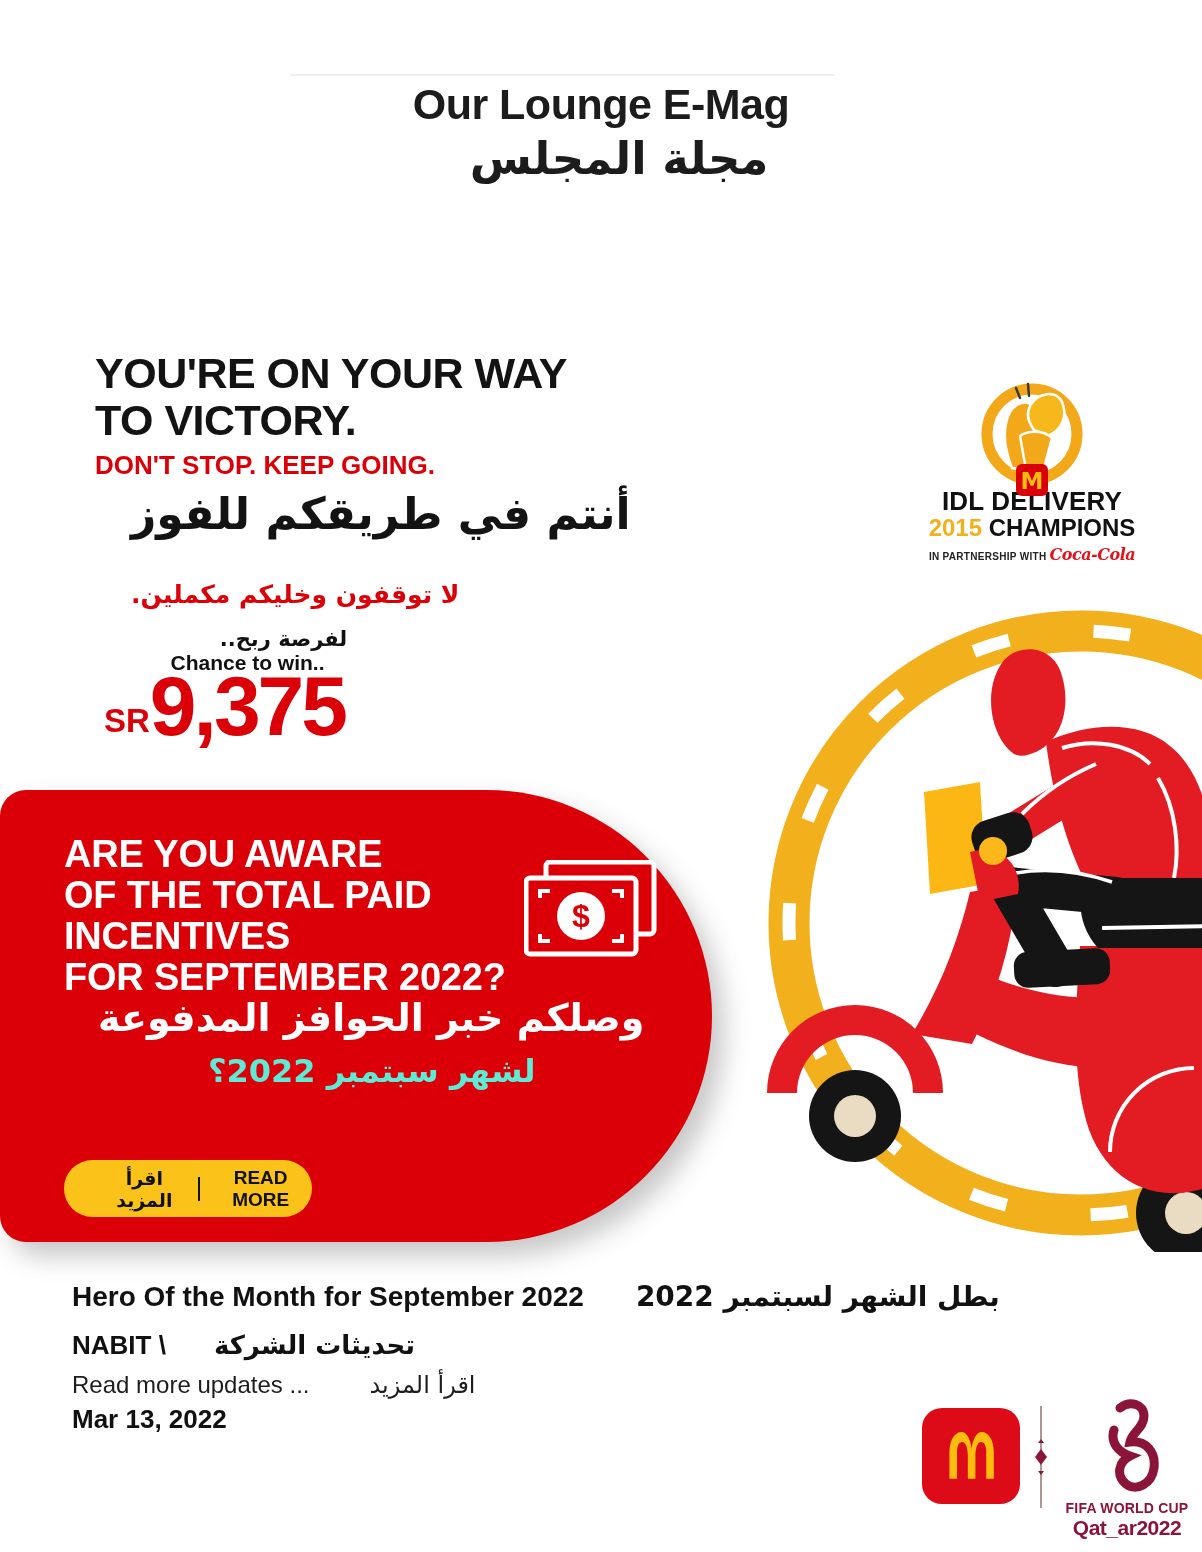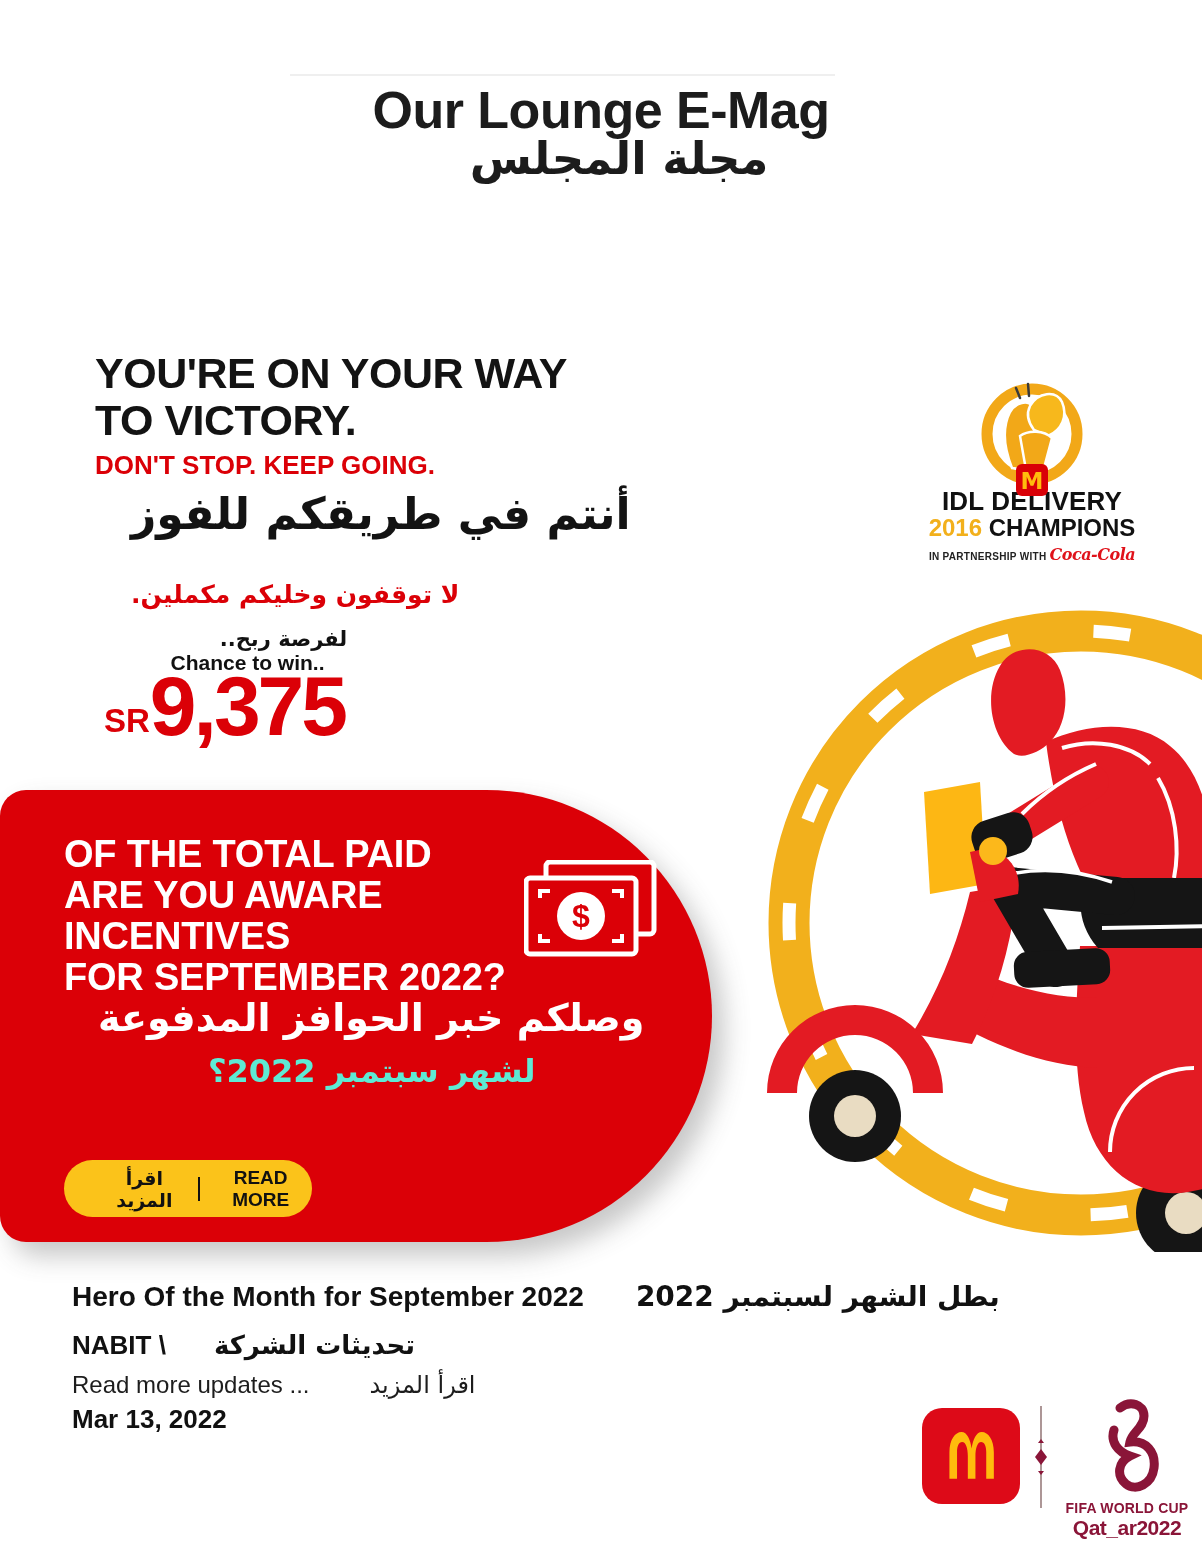--- a/index.html
+++ b/index.html
@@ -21,21 +21,21 @@
     overflow:hidden;
     font-family:"Liberation Sans",sans-serif;
     color:var(--ink);
   }
   .abs{position:absolute;}
   .ar{font-family:"DejaVu Sans",sans-serif;direction:rtl;unicode-bidi:isolate;margin-left:36px;}
   .nowrap{white-space:nowrap;}
 
   
   .hairline{left:290px;top:74px;width:545px;height:2px;background:#efefef;}
-  .title-en{left:0;right:0;top:80px;text-align:center;font-size:52px;font-weight:800;letter-spacing:-.5px;color:#1c1c1c;}
+  .title-en{left:0;right:0;top:80px;text-align:center;font-size:43px;font-weight:800;letter-spacing:-.5px;color:#1c1c1c;}
   .title-ar{left:0;right:0;top:132px;text-align:center;font-size:45px;font-weight:bold;color:#1c1c1c;}
 
   
   .v-line{left:95px;font-size:43px;line-height:47px;font-weight:800;color:#131313;letter-spacing:-.5px;}
   .v1{top:350px;}
   .v2{top:397px;}
   .v-sub{left:95px;top:450px;font-size:26px;font-weight:800;color:var(--red);}
   .v-ar{left:95px;top:488px;font-size:44px;font-weight:bold;color:#131313;}
   .v-ar-sub{left:95px;top:580px;font-size:25px;font-weight:bold;color:var(--red);}
 
@@ -157,32 +157,32 @@
   <circle cx="72" cy="62" r="45" fill="#ffffff" stroke="#f2a818" stroke-width="11"></circle>
   <path d="M56,16 L60,26 M68,12 L69,24" stroke="#3a3a3a" stroke-width="2.5" stroke-linecap="round"></path>
   <path d="M52,96 C44,76 42,56 50,40 C56,30 68,28 72,34 L78,52 C70,68 66,84 66,98 Z" fill="#f2a818" stroke="#fff" stroke-width="2.5"></path>
   <path d="M70,34 C78,20 96,18 102,30 C108,44 102,58 88,64 L74,58 C68,50 66,42 70,34 Z" fill="#f7b81c" stroke="#fff" stroke-width="2.5"></path>
   <path d="M60,64 C68,58 84,58 92,66 L84,96 L66,98 Z" fill="#f2a818" stroke="#fff" stroke-width="2.5"></path>
   <rect x="56" y="92" width="32" height="32" rx="6" fill="#d90007"></rect>
   <text x="72" y="117" text-anchor="middle" font-family="DejaVu Sans" font-weight="bold" font-size="23" fill="#ffbc0d">M</text>
 </svg>
 <div class="abs badge-txt badge-l1">IDL DELIVERY</div>
 <div class="abs badge-txt badge-l2">
-  <span class="yr">2016</span>
+  <span class="yr">2015</span>
   <span>CHAMPIONS</span>
 </div>
 <div class="abs badge-txt badge-partner">
   <span>IN PARTNERSHIP WITH</span>
   <span class="coke">Coca-Cola</span>
 </div>
 
 <div class="abs card">
   <div class="card-head">
+    <div>ARE YOU AWARE</div>
     <div>OF THE TOTAL PAID</div>
-    <div>ARE YOU AWARE</div>
     <div>INCENTIVES</div>
     <div>FOR SEPTEMBER 2022?</div>
   </div>
   <div class="card-ar1 ar nowrap">وصلكم خبر الحوافز المدفوعة</div>
   <div class="card-ar2 ar nowrap">لشهر سبتمبر 2022؟</div>
 
   <svg class="money-icon" width="134" height="112" viewBox="0 0 134 112">
     <rect x="22" y="2" width="108" height="72" rx="4" fill="none" stroke="#fff" stroke-width="5"></rect>
     <rect x="2" y="18" width="110" height="76" rx="4" fill="#db0007" stroke="#fff" stroke-width="5"></rect>
     <path d="M16,38 L16,31 L26,31 M88,31 L98,31 L98,38 M16,74 L16,81 L26,81 M88,81 L98,81 L98,74" fill="none" stroke="#fff" stroke-width="4"></path>

